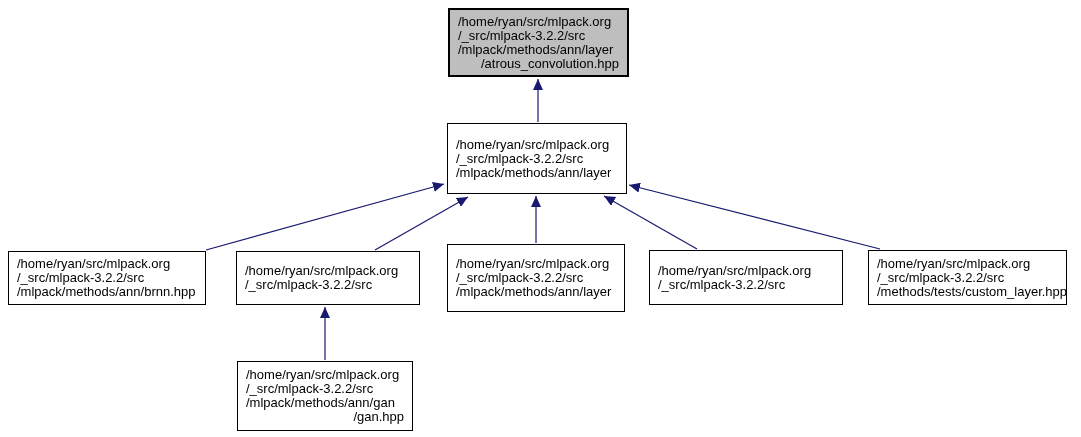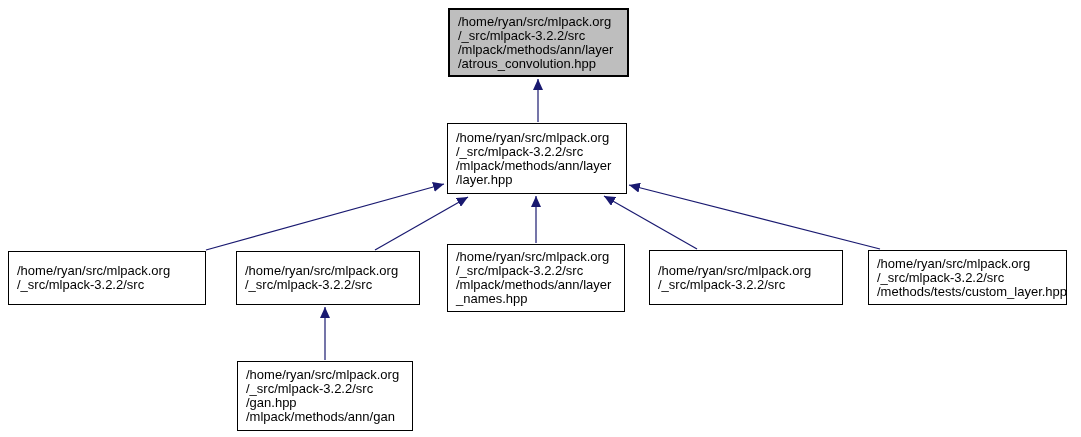--- a/index.html
+++ b/index.html
@@ -50,21 +50,21 @@
   .node.highlight {
     background: var(--highlight-fill);
     border-width: 2px;
     cursor: default;
   }
   .node .line {
     text-align: left;
     white-space: nowrap;
   }
   
-  .node .line:nth-child(4):last-child { text-align: left; }
+  .node .line:nth-child(4):last-child { text-align: right; }
 </style>
 </head>
 <body>
 
 <div class="canvas">
 
   <svg class="edges" viewBox="0 0 1081 437" xmlns="http://www.w3.org/2000/svg">
     <defs>
       <marker id="ah" markerUnits="userSpaceOnUse" markerWidth="12" markerHeight="10" refX="11" refY="5" orient="auto">
         <path class="arrowhead" d="M0,0 L11,5 L0,10 Z"></path>
@@ -83,51 +83,50 @@
     <div class="line">/home/ryan/src/mlpack.org</div>
     <div class="line">/_src/mlpack-3.2.2/src</div>
     <div class="line">/mlpack/methods/ann/layer</div>
     <div class="line">/atrous_convolution.hpp</div>
   </div>
 
   <div class="node" style="left:447px; top:123px; width:180px; height:71px;">
     <div class="line">/home/ryan/src/mlpack.org</div>
     <div class="line">/_src/mlpack-3.2.2/src</div>
     <div class="line">/mlpack/methods/ann/layer</div>
-    <div class="line">/layer.hpp</div>
   </div>
 
   <div class="node" style="left:8px; top:251px; width:198px; height:54px;">
     <div class="line">/home/ryan/src/mlpack.org</div>
     <div class="line">/_src/mlpack-3.2.2/src</div>
+    <div class="line">/mlpack/methods/ann/brnn.hpp</div>
   </div>
 
   <div class="node" style="left:236px; top:251px; width:184px; height:54px;">
     <div class="line">/home/ryan/src/mlpack.org</div>
     <div class="line">/_src/mlpack-3.2.2/src</div>
   </div>
 
   <div class="node" style="left:447px; top:244px; width:178px; height:68px;">
     <div class="line">/home/ryan/src/mlpack.org</div>
     <div class="line">/_src/mlpack-3.2.2/src</div>
     <div class="line">/mlpack/methods/ann/layer</div>
-    <div class="line">_names.hpp</div>
   </div>
 
   <div class="node" style="left:649px; top:250px; width:194px; height:55px;">
     <div class="line">/home/ryan/src/mlpack.org</div>
     <div class="line">/_src/mlpack-3.2.2/src</div>
   </div>
 
   <div class="node" style="left:868px; top:250px; width:199px; height:55px;">
     <div class="line">/home/ryan/src/mlpack.org</div>
     <div class="line">/_src/mlpack-3.2.2/src</div>
     <div class="line">/methods/tests/custom_layer.hpp</div>
   </div>
 
   <div class="node" style="left:237px; top:361px; width:176px; height:70px;">
     <div class="line">/home/ryan/src/mlpack.org</div>
     <div class="line">/_src/mlpack-3.2.2/src</div>
+    <div class="line">/mlpack/methods/ann/gan</div>
     <div class="line">/gan.hpp</div>
-    <div class="line">/mlpack/methods/ann/gan</div>
   </div>
 
 </div>
 
 </body></html>

